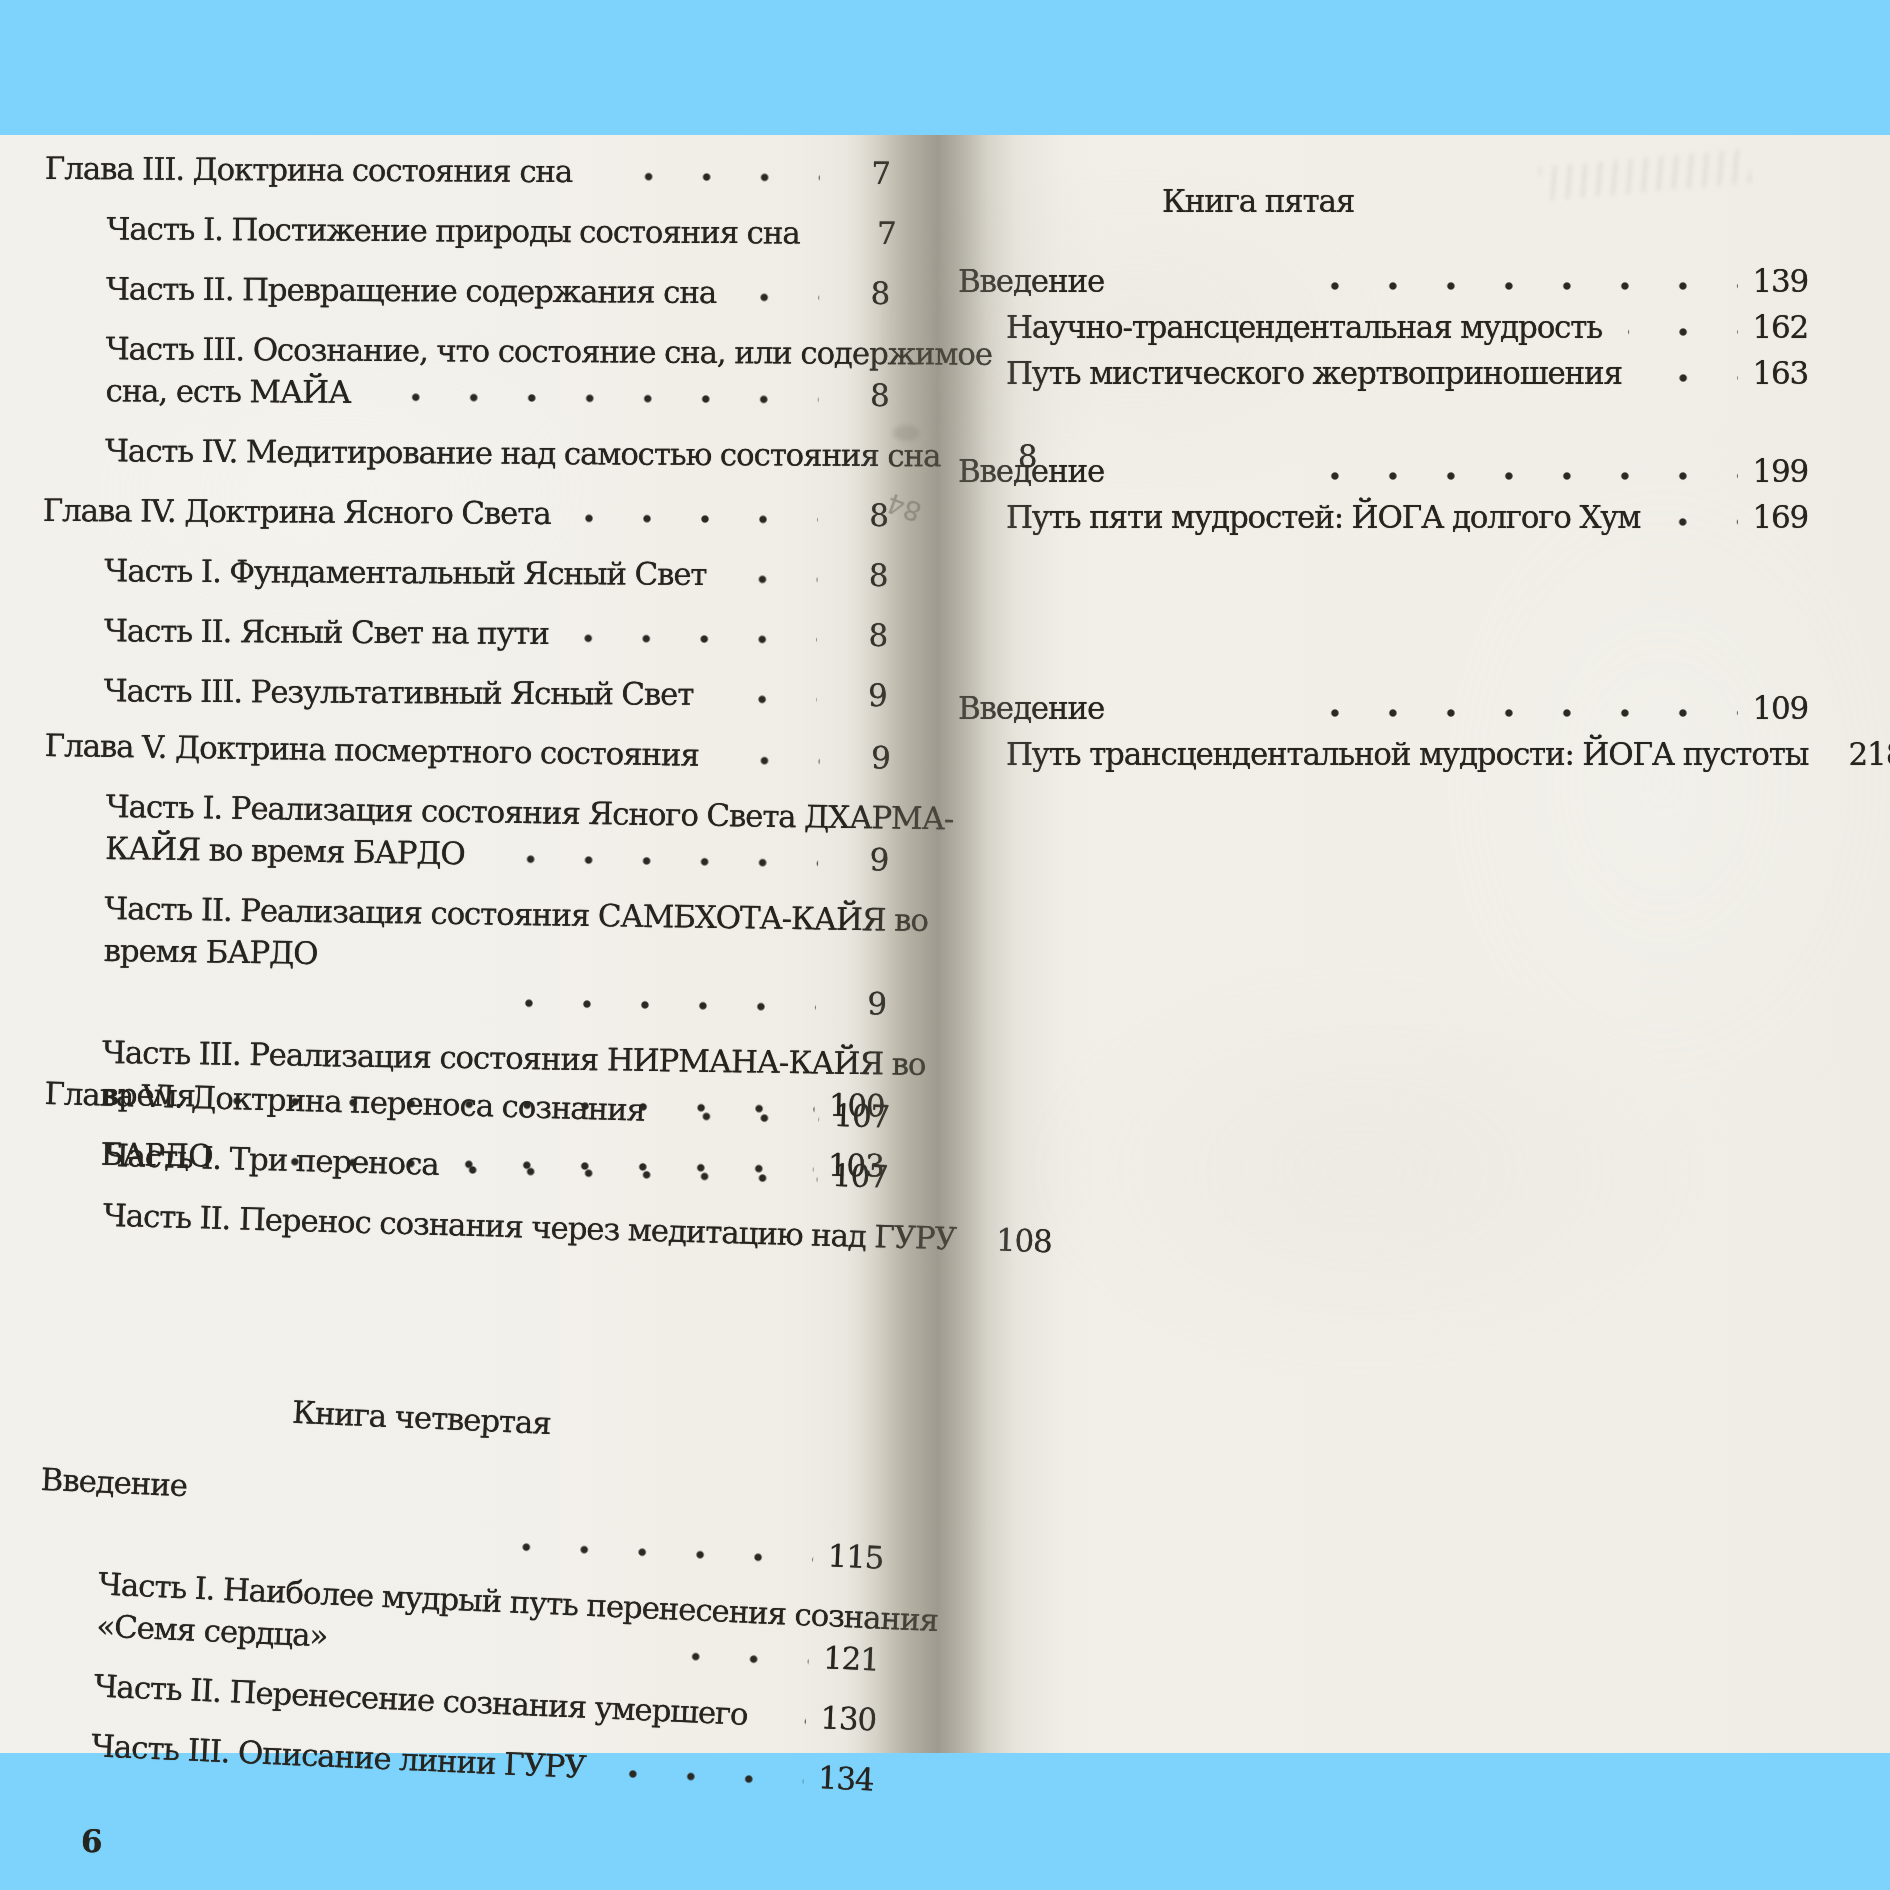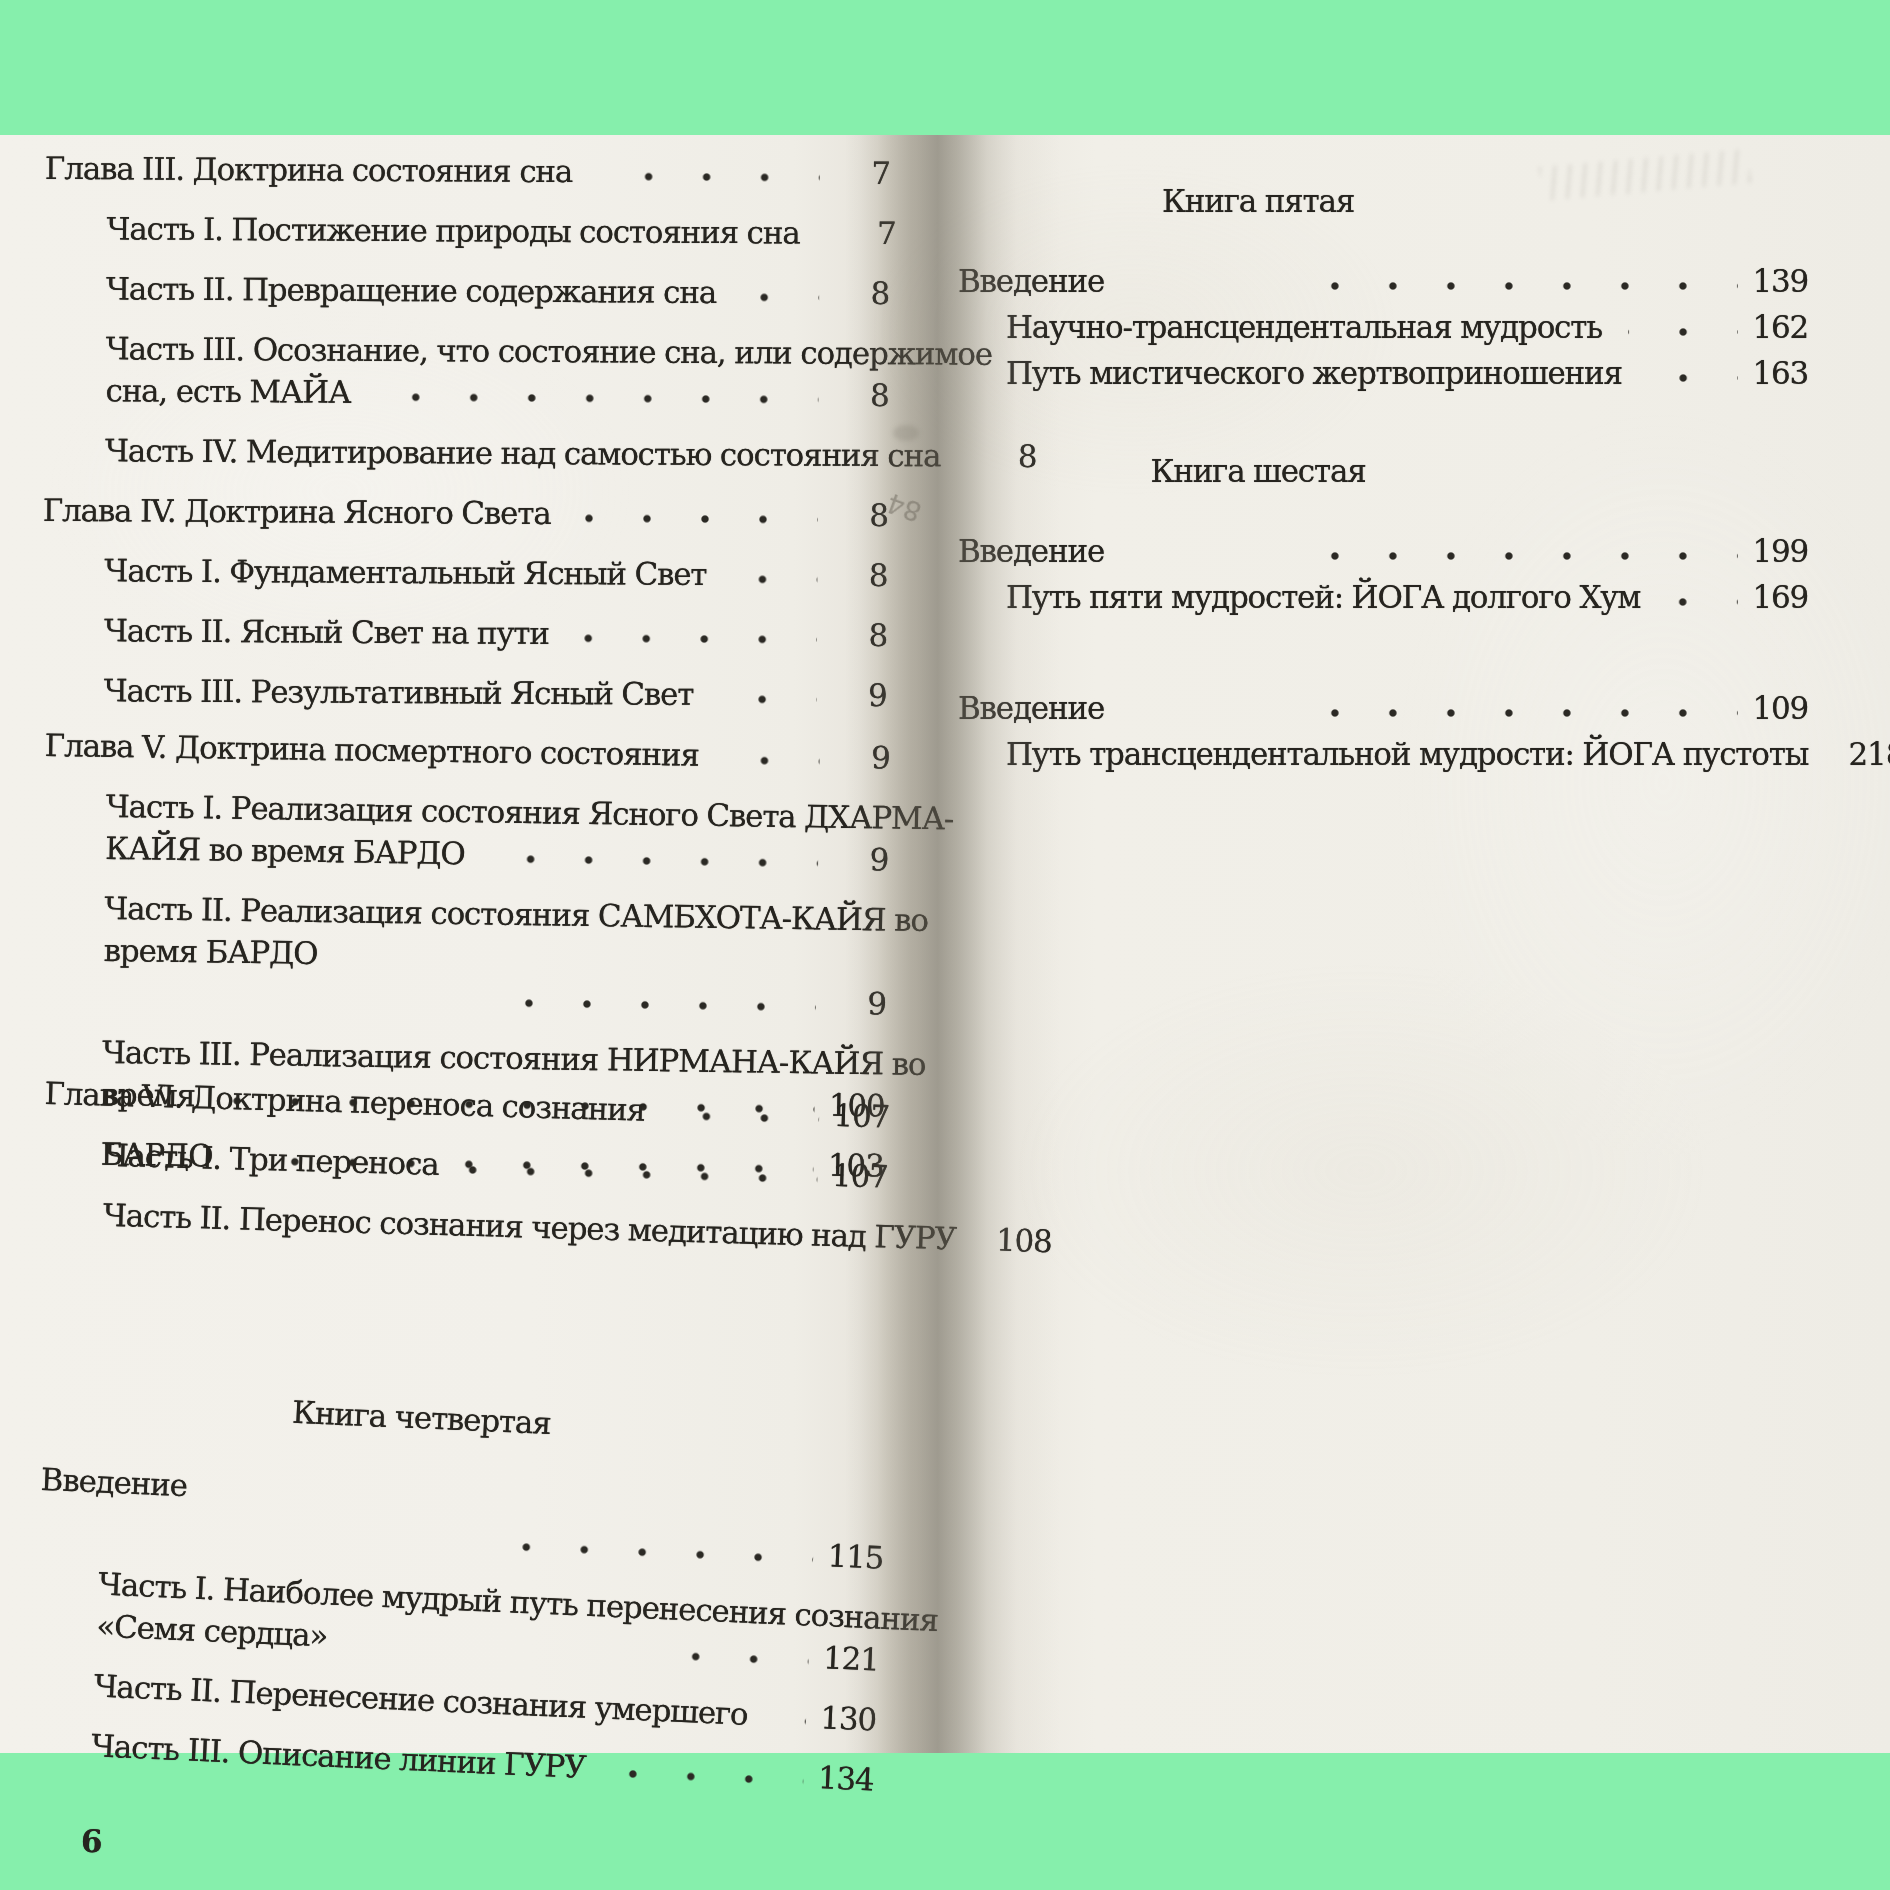--- a/index.html
+++ b/index.html
@@ -1,16 +1,16 @@
 <!DOCTYPE html>
 <html><head>
 <meta charset="utf-8">
 <style>
   html,body{margin:0;padding:0;background:#ffffff;}
-  .stage{position:relative;width:1890px;height:1890px;background:#86efac;overflow:hidden;
+  .stage{position:relative;width:1890px;height:1890px;background:#7dd3fc;overflow:hidden;
          font-family:"DejaVu Serif","Liberation Serif",serif;color:#26241f;}
   
   .spread{position:absolute;left:0;top:135px;width:1890px;height:1618px;
     background:linear-gradient(90deg,
       #f3f1eb 0%, #f2f0ea 28%, #efede6 42%, #e9e6de 45.5%,
       #dedacf 47%, #d8d4c9 48.2%, #e2dfd5 50.2%, #ece9e1 53%,
       #f1efe8 58%, #f0eee7 84%, #eeece5 100%);}
   
   .spread::after{content:"";position:absolute;inset:0;pointer-events:none;opacity:.5;
     background:
@@ -226,21 +226,20 @@
         <span class="num">162</span>
       </div>
       <div class="trow rrow rindent">
         <span class="lbl">Путь мистического жертвоприношения</span>
         <span class="leader"></span>
         <span class="num">163</span>
       </div>
     </div>
 
     <div class="rsec rsec2">
-      <span class="rheading">Книга шестая</span>
       <div class="trow rrow">
         <span class="lbl">Введение</span>
         <span class="leader gap-leader"></span>
         <span class="num">199</span>
       </div>
       <div class="trow rrow rindent">
         <span class="lbl">Путь пяти мудростей: ЙОГА долгого Хум</span>
         <span class="leader"></span>
         <span class="num">169</span>
       </div>

